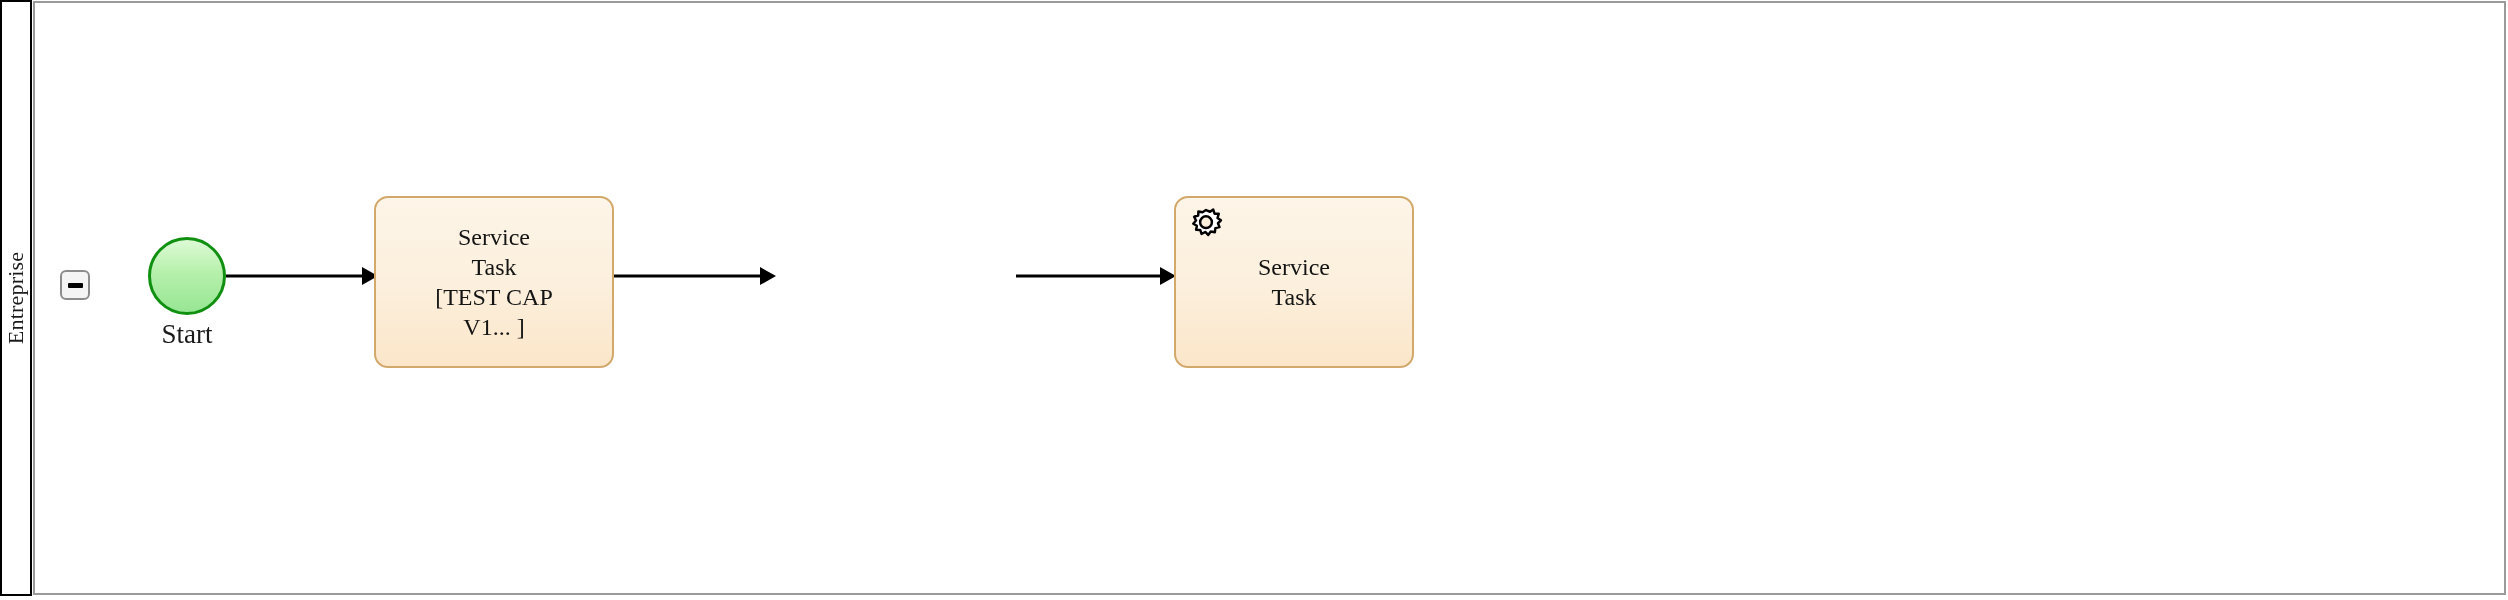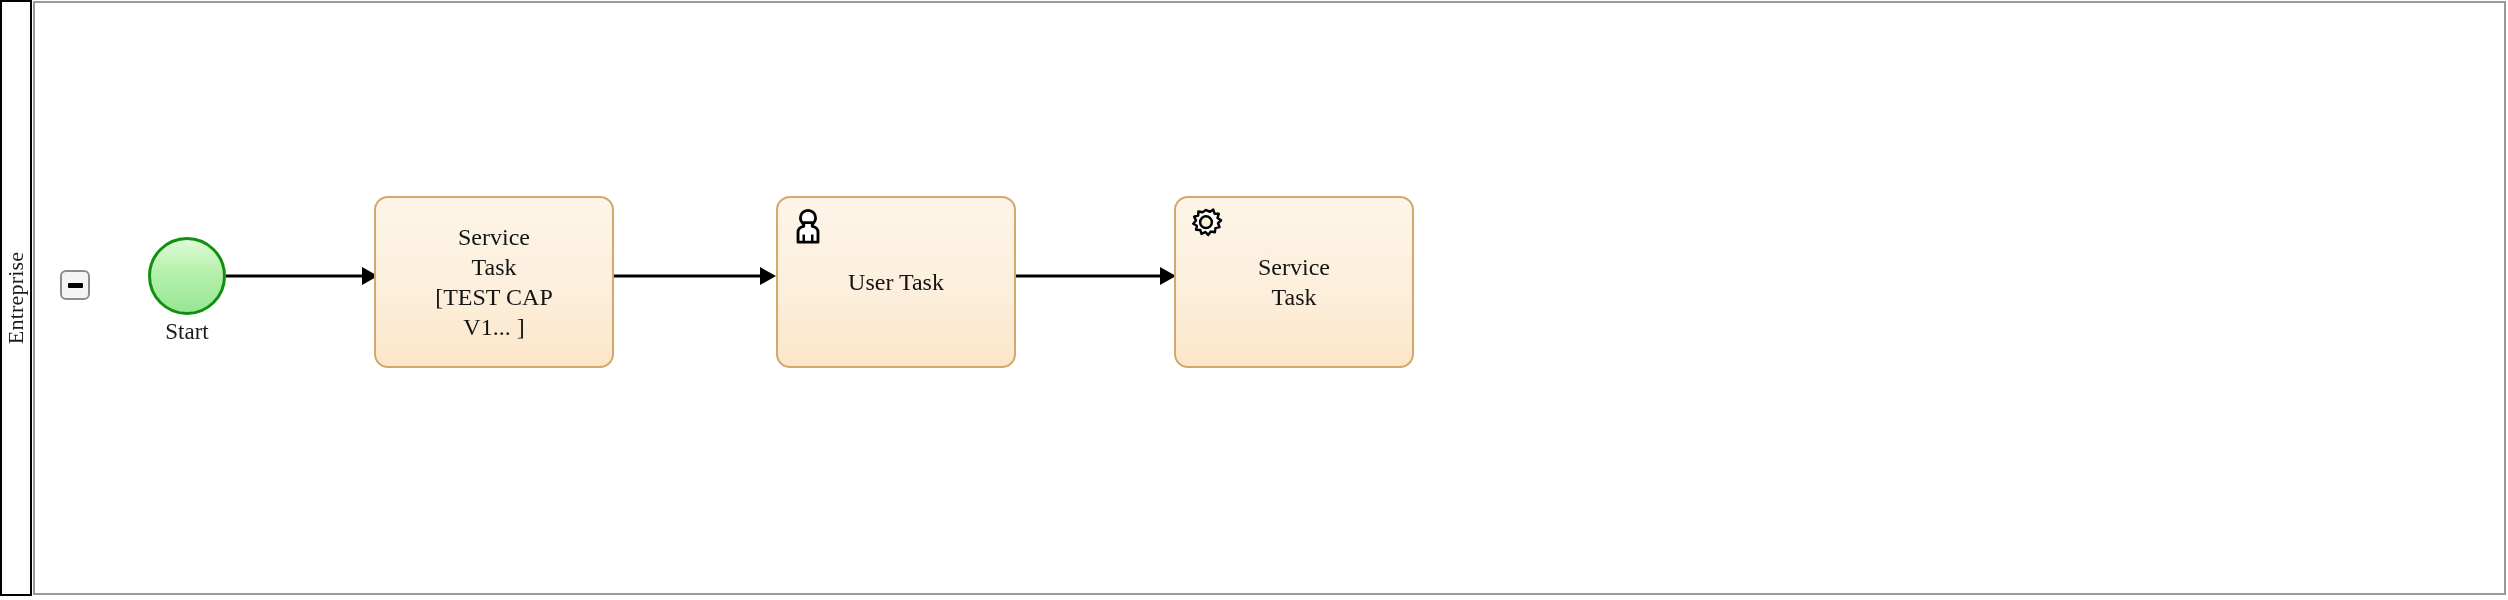--- a/index.html
+++ b/index.html
@@ -94,21 +94,21 @@
     border: 3px solid #109010;
     box-sizing: border-box;
     background: linear-gradient(to bottom, #ddfad6 0%, #b6f0ab 45%, #97e694 100%);
   }
   .start-event-label {
     position: absolute;
     left: -42px;
     top: 82px;
     width: 162px;
     text-align: center;
-    font-size: 23px;
+    font-size: 27px;
     color: #1a1a1a;
   }
 
   
   .task {
     position: absolute;
     box-sizing: border-box;
     border: 2px solid #d3a86b;
     border-radius: 14px;
     background: linear-gradient(to bottom, #fdf5e8 0%, #fcefdc 55%, #fbe6c9 100%);
@@ -169,29 +169,20 @@
 Task
 [TEST CAP
 V1... ]</div>
   </div>
 
   <svg class="connector" style="left:614px; top:264px; width:162px;" viewBox="0 0 162 24">
     <line x1="0" y1="12" x2="146" y2="12" stroke="#000000" stroke-width="3"></line>
     <polygon points="146,3 162,12 146,21" fill="#000000"></polygon>
   </svg>
 
-  <div class="task" style="left:776px; top:196px; width:240px; height:172px;">
-    <svg class="task-icon" viewBox="0 0 40 40">
-      <circle cx="20" cy="11.5" r="8" fill="#ffffff" stroke="#000000" stroke-width="3"></circle>
-      <path d="M9.5 37 L9.5 26.5 Q9.5 21.5 15.5 20.3 L15.5 16.5 L24.5 16.5 L24.5 20.3 Q30.5 21.5 30.5 26.5 L30.5 37 Z" fill="#ffffff" stroke="#000000" stroke-width="3" stroke-linejoin="round"></path>
-      <line x1="15.5" y1="29" x2="15.5" y2="37" stroke="#000000" stroke-width="2.6"></line>
-      <line x1="24.5" y1="29" x2="24.5" y2="37" stroke="#000000" stroke-width="2.6"></line>
-    </svg>
-    <div class="task-label">User Task</div>
-  </div>
 
   <svg class="connector" style="left:1016px; top:264px; width:160px;" viewBox="0 0 160 24">
     <line x1="0" y1="12" x2="144" y2="12" stroke="#000000" stroke-width="3"></line>
     <polygon points="144,3 160,12 144,21" fill="#000000"></polygon>
   </svg>
 
   <div class="task" style="left:1174px; top:196px; width:240px; height:172px;">
     <svg class="task-icon" viewBox="0 0 40 40">
       <path d="M20 3.2 L24.3 5.0 L27.6 2.7 L29.0 7.0 L33.4 7.2 L32.1 11.6 L35.8 14.0 L32.6 17.1
                L34.2 21.2 L29.9 22.2 L29.3 26.6 L25.0 25.8 L22.3 29.4 L19.2 26.3 L15.3 28.3

